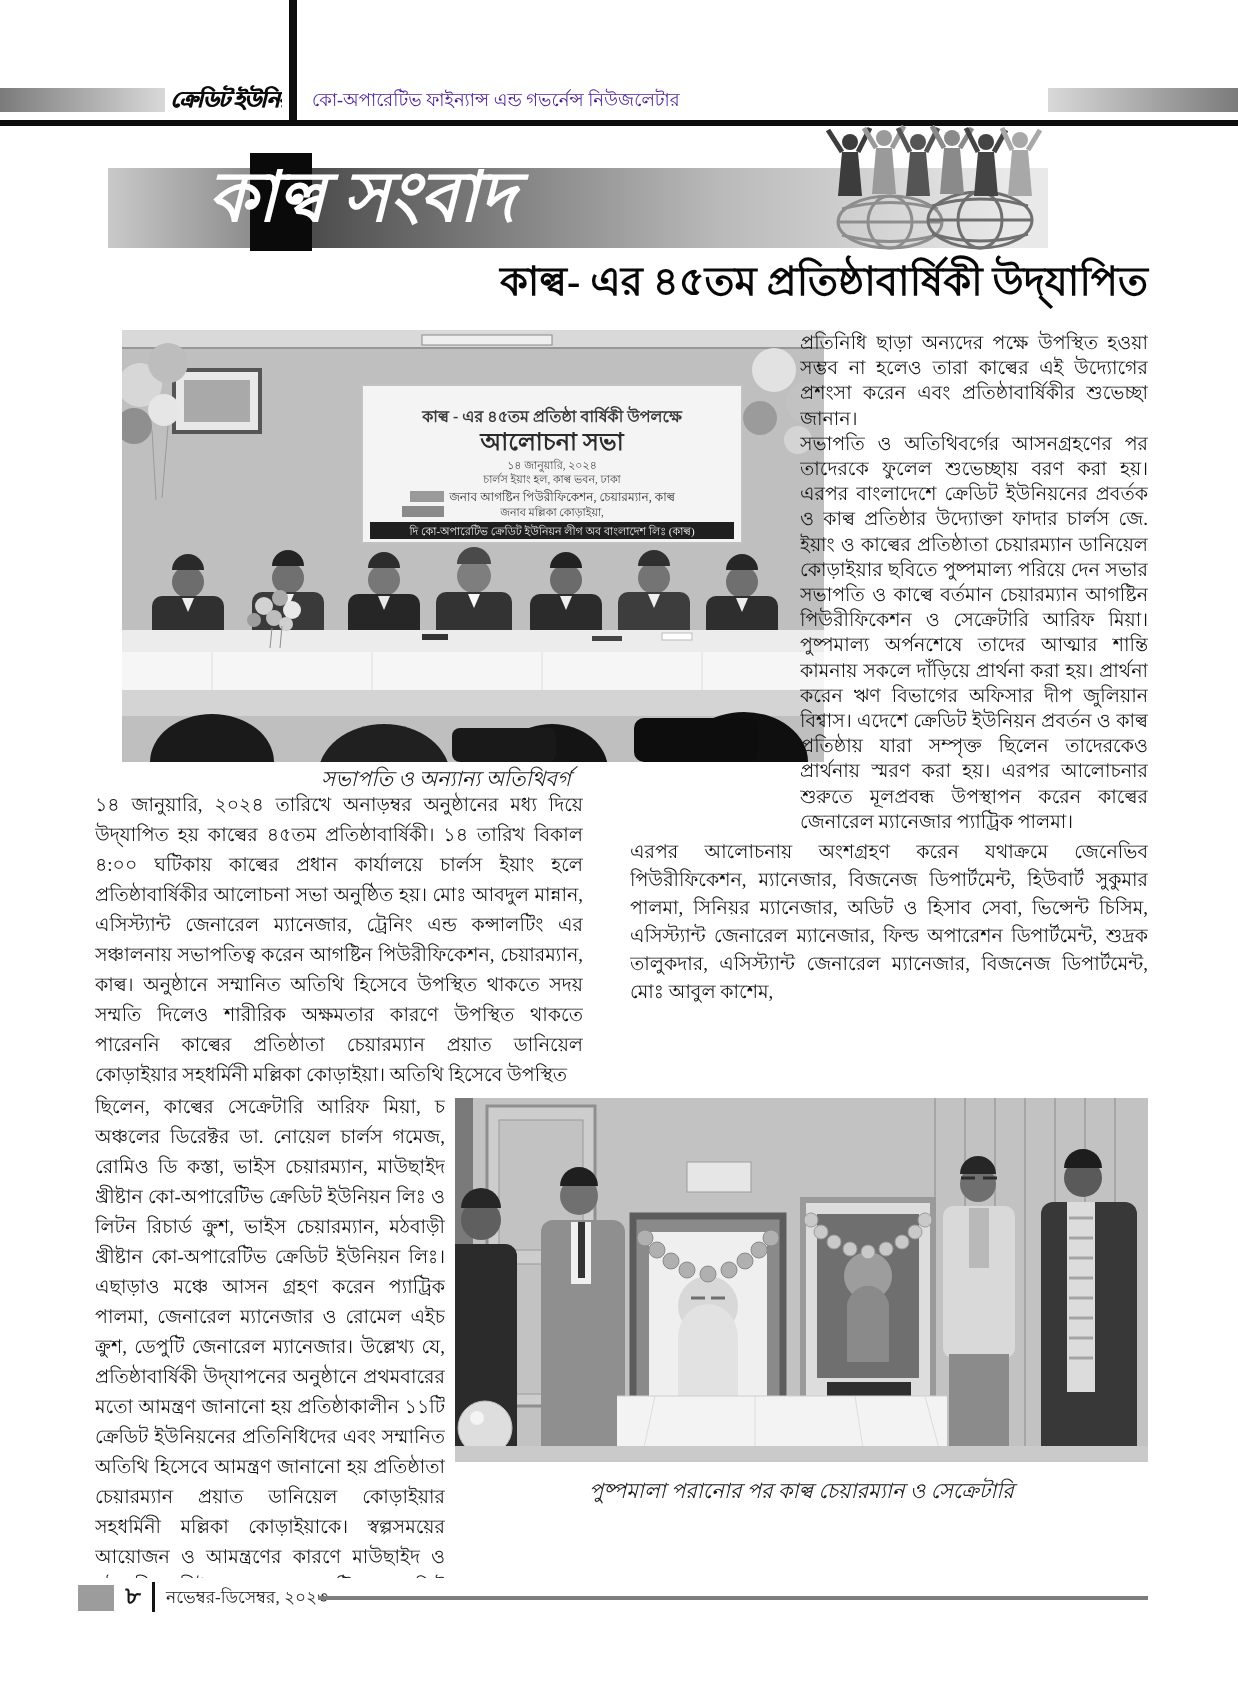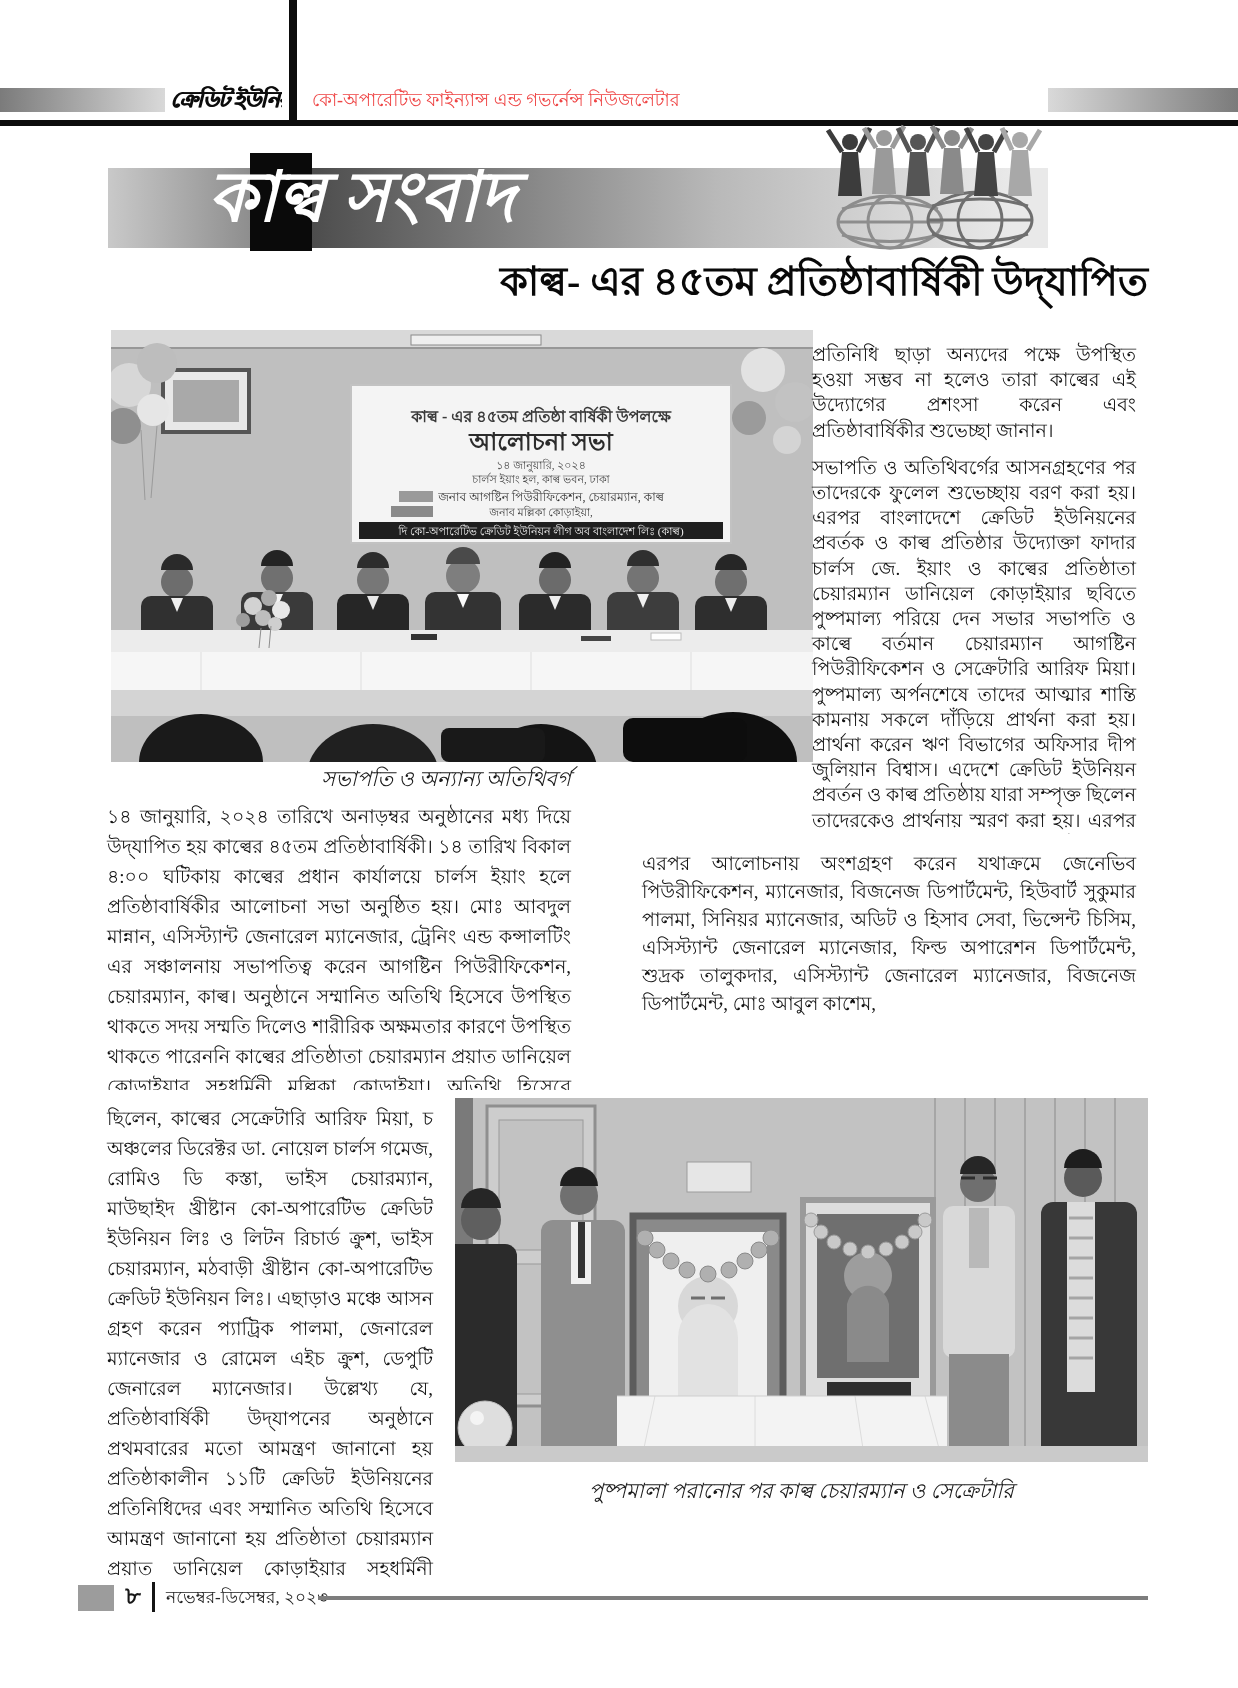--- a/index.html
+++ b/index.html
@@ -6,41 +6,41 @@
   #page{position:relative;width:1238px;height:1688px;background:#ffffff;margin:0 auto;overflow:hidden;
         font-family:"Liberation Serif", serif;color:#161616;}
   .abs{position:absolute;}
   
   .mast-bar-left{left:0;top:88px;width:165px;height:24px;background:linear-gradient(to right,#7b7b7b,#d9d9d9);}
   .mast-bar-right{left:1048px;top:88px;width:190px;height:24px;background:linear-gradient(to left,#7b7b7b,#d9d9d9);}
   .mast-logo{left:170px;top:82px;width:112px;height:36px;font-weight:bold;font-style:italic;
              font-size:22px;line-height:36px;color:#0c0c0c;text-align:right;letter-spacing:-1px;
              text-shadow:1px 0 0 #0c0c0c;white-space:nowrap;overflow:hidden;}
   .mast-vbar{left:289px;top:0;width:8px;height:122px;background:#0c0c0c;}
-  .mast-title{left:312px;top:86px;width:600px;height:28px;font-size:18px;line-height:28px;color:#ef4444;}
+  .mast-title{left:312px;top:86px;width:600px;height:28px;font-size:18px;line-height:28px;color:#4c1d95;}
   .mast-rule{left:0;top:120px;width:1238px;height:6px;background:#0d0d0d;}
   
   .band-seg1{left:108px;top:168px;width:142px;height:80px;background:linear-gradient(to right,#c9c9c9,#8e8e8e);}
   .band-black{left:250px;top:153px;width:62px;height:98px;background:#0a0a0a;}
   .band-seg2{left:312px;top:168px;width:736px;height:80px;background:linear-gradient(to right,#4d4d4d,#b9b9b9 55%,#e9e9e9 95%);}
   .band-script{left:208px;top:146px;width:420px;height:104px;color:#ffffff;font-size:70px;line-height:104px;
                font-style:italic;font-weight:bold;white-space:nowrap;font-family:Liberation Serif, serif;}
   .band-icon{left:812px;top:124px;width:236px;height:126px;}
   
   .headline{left:95px;top:254px;width:1053px;height:56px;text-align:right;font-size:40px;line-height:56px;
             font-weight:bold;color:#080808;font-family:"Liberation Serif", serif;}
   
-  .photo1{left:95px;top:330px;width:836px;height:432px;padding-left:16px;}
+  .photo1{left:106px;top:330px;width:836px;height:432px;padding-left:16px;}
   .photo2{left:455px;top:1098px;width:693px;height:364px;}
   .caption{font-size:21px;color:#1a1a1a;text-align:center;font-style:italic;}
   .cap1{left:95px;top:766px;width:702px;height:26px;line-height:26px;}
   .cap2{left:455px;top:1478px;width:693px;height:26px;line-height:26px;text-align:center;}
   
   .body-text{font-size:19px;text-align:justify;color:#141414;overflow:hidden;}
-  .body-text p{margin:12px;}
+  .body-text p{margin:0;}
   .col-right-top{left:800px;top:330px;width:348px;height:504px;line-height:25.2px;}
   .col-right-mid{left:630px;top:838px;width:518px;height:254px;line-height:28px;}
   .col-left-wide{left:95px;top:790px;width:488px;height:300px;line-height:30px;}
   .col-left-narrow{left:95px;top:1092px;width:350px;height:486px;line-height:30px;}
   
   .foot-block{left:78px;top:1585px;width:36px;height:26px;background:#9c9c9c;}
   .foot-num{left:118px;top:1580px;width:30px;height:32px;font-size:24px;font-weight:bold;line-height:32px;text-align:center;}
   .foot-vbar{left:152px;top:1582px;width:3px;height:30px;background:#141414;}
   .foot-issue{left:166px;top:1586px;width:200px;height:24px;font-size:17px;line-height:24px;color:#222;}
   .foot-rule{left:318px;top:1596px;width:830px;height:4px;background:#7d7d7d;}

